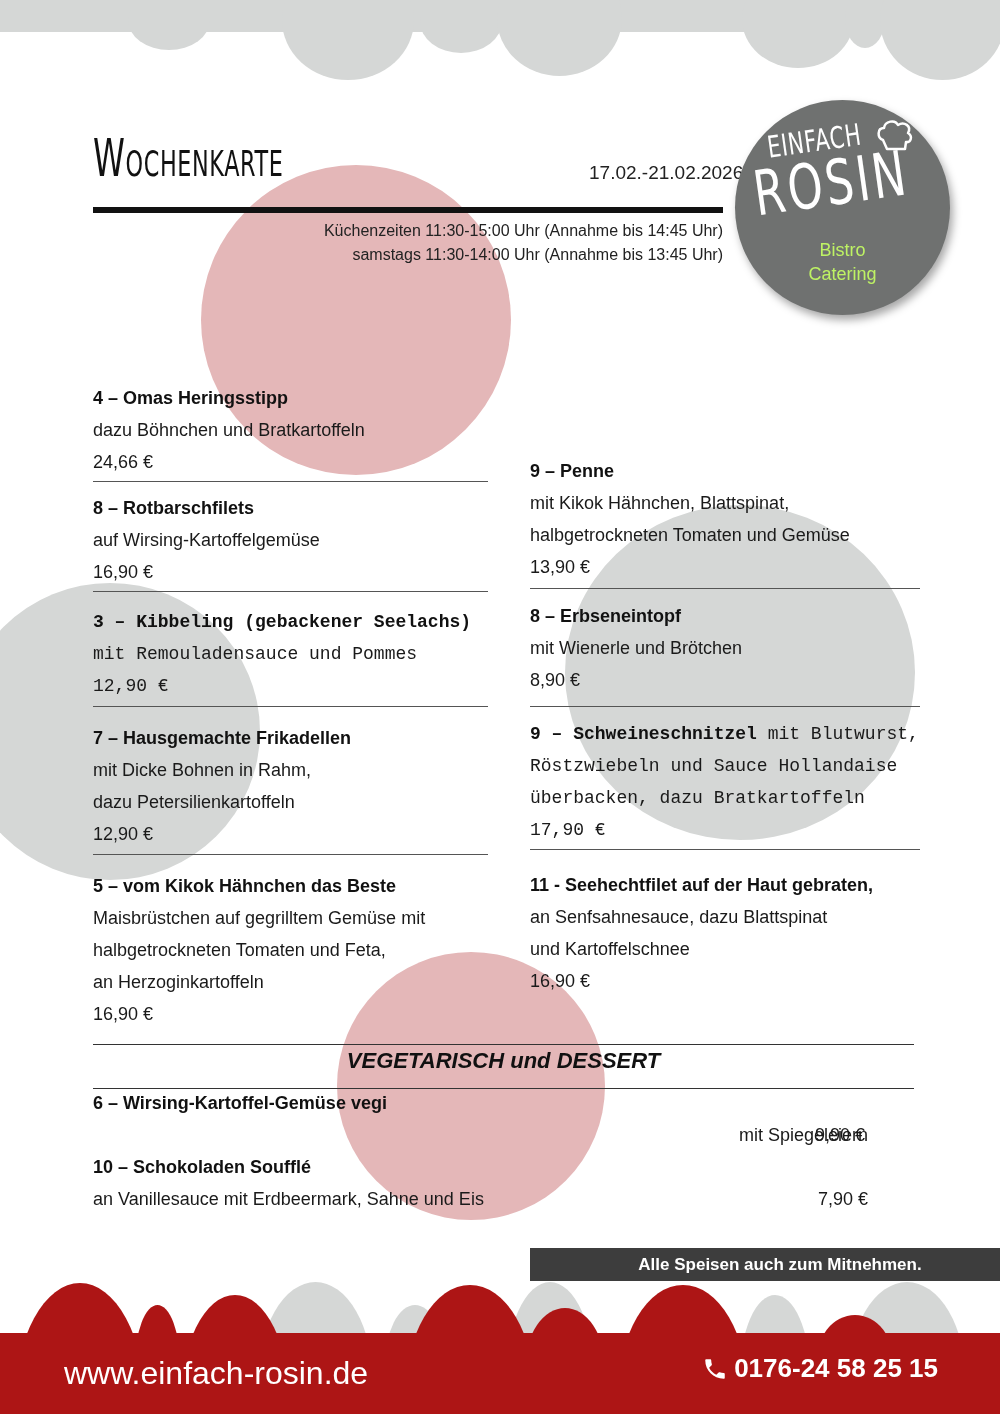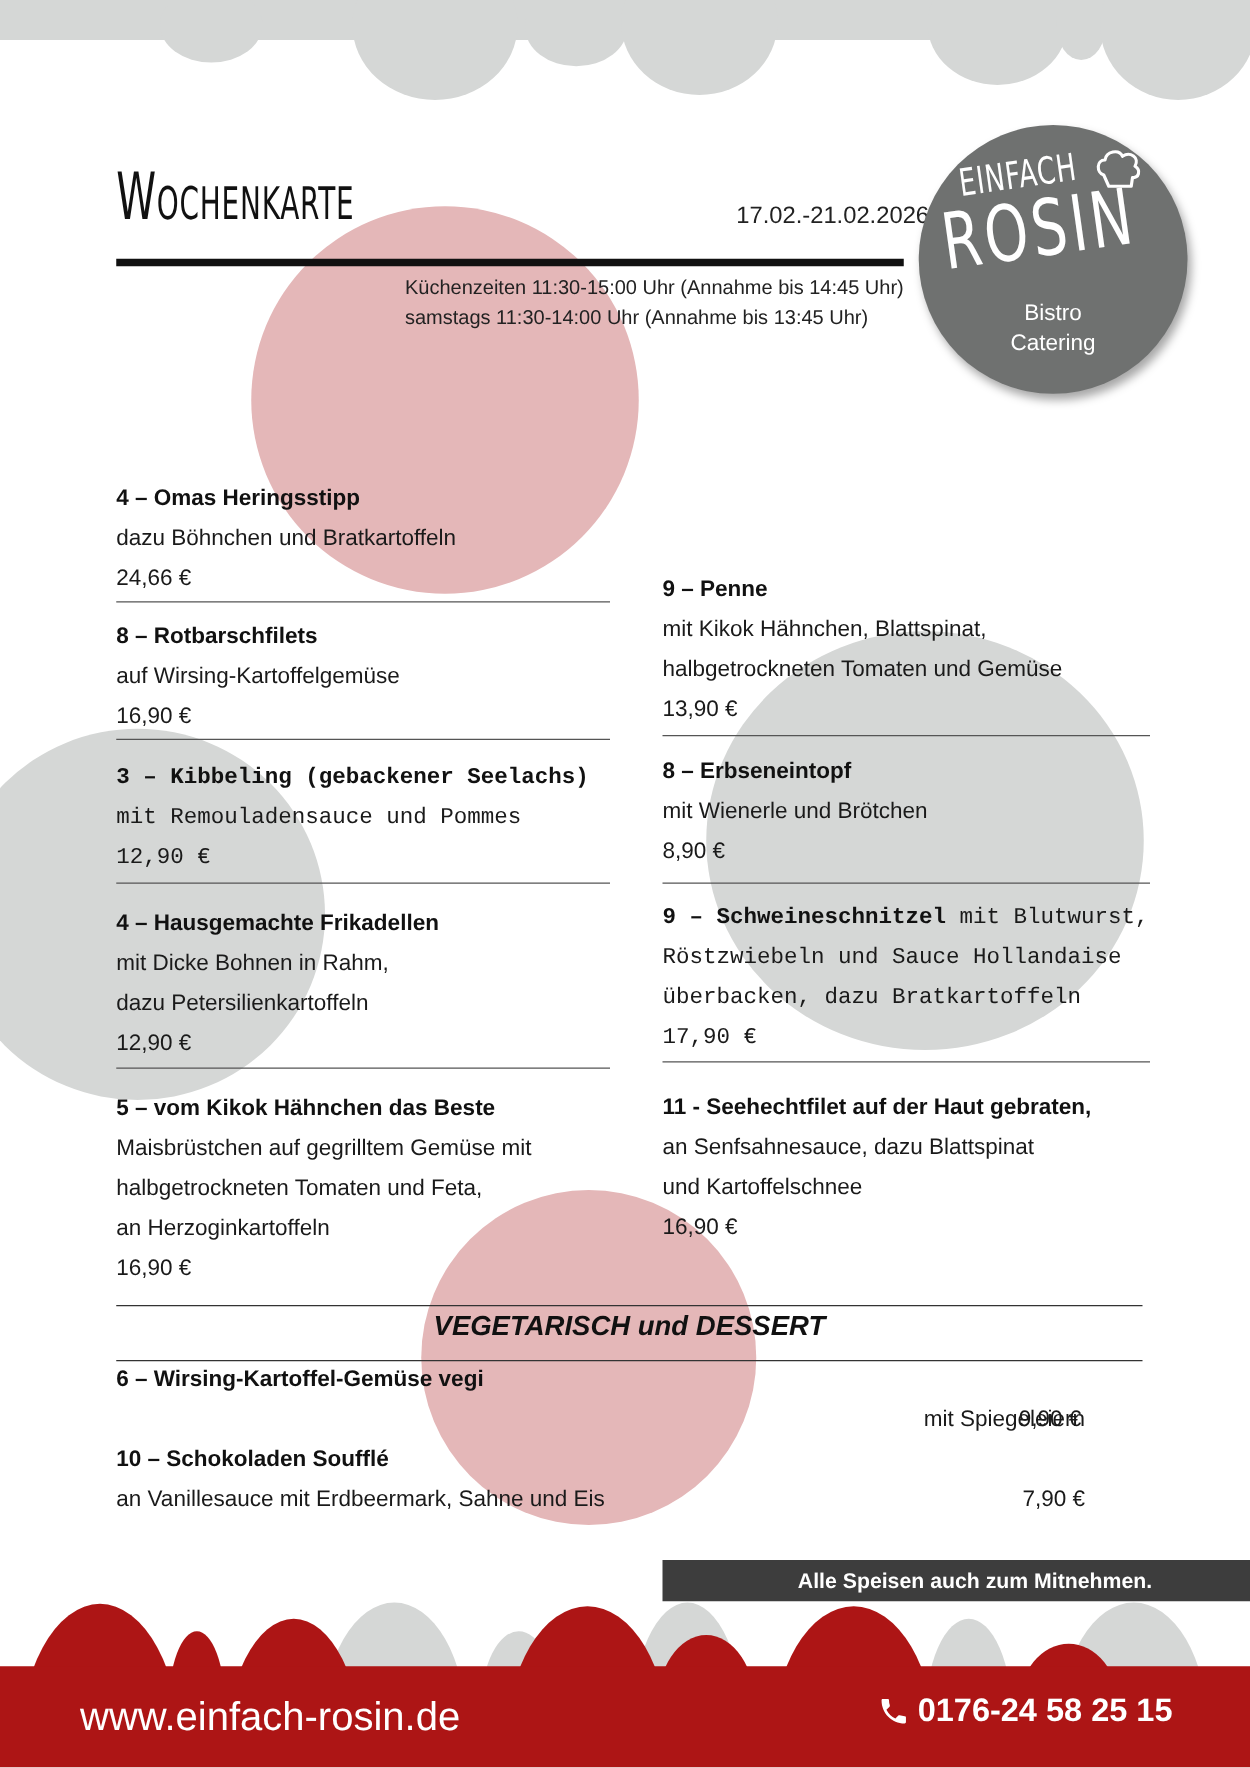--- a/index.html
+++ b/index.html
@@ -17,31 +17,31 @@
 
     .title {
       left: 93px; top: 128px;
       font-family: "DejaVu Sans", sans-serif;
       font-size: 52px; letter-spacing: 1px;
       transform: scaleX(0.62); transform-origin: left top;
       font-variant: small-caps; font-weight: normal; color: #111;
     }
     .date { left: 553px; top: 162px; font-size: 19px; color: #222; margin-left: 36px; }
     .rule-thick { position: absolute; left: 93px; top: 207px; width: 630px; height: 6px; background: #111; z-index: 2; }
-    .hours { right: 277px; top: 219px; font-size: 16px; line-height: 24px; color: #222; }
+    .hours { right: 277px; top: 219px; text-align: right; font-size: 16px; line-height: 24px; color: #222; }
 
     .logo {
       left: 735px; top: 100px; width: 215px; height: 215px; border-radius: 50%;
       background: #6f7170; box-shadow: 3px 5px 8px rgba(0,0,0,0.35);
       color: #fff; text-align: center;
     }
     .logo .l1 { position: absolute; left: 30px; top: 30px; font-size: 30px; letter-spacing: 1px; transform: rotate(-8deg) scaleX(0.7); transform-origin: left top; font-family: "DejaVu Sans", sans-serif; }
     .logo .hat { position: absolute; left: 140px; top: 18px; width: 40px; height: 34px; }
     .logo .l2 { position: absolute; left: 14px; top: 58px; font-size: 62px; letter-spacing: 4px; transform: rotate(-8deg) scaleX(0.72); transform-origin: left top; font-family: "DejaVu Sans", sans-serif; }
-    .logo .l3 { position: absolute; left: 0; width: 215px; top: 138px; font-size: 18px; line-height: 24px; color: #ffffff; }
+    .logo .l3 { position: absolute; left: 0; width: 215px; top: 138px; font-size: 18px; line-height: 24px; color: #bef264; }
 
     .col { position: absolute; z-index: 2; }
     .col-left { left: 93px; width: 395px; }
     .col-right { left: 530px; width: 390px; }
 
     .item { position: absolute; left: 0; width: 100%; font-size: 18px; line-height: 32px; color: #1a1a1a; }
     .item .name { font-weight: bold; color: #111; }
     .item .desc, .item .price { display: block; }
     .item.sep { border-bottom: 1px solid #555; }
 
@@ -108,21 +108,21 @@
     <span class="name">8 – Rotbarschfilets</span>
     <span class="desc">auf Wirsing-Kartoffelgemüse</span>
     <span class="price">16,90 €</span>
   </div>
   <div class="item sep" style="top:224px;height:101px;font-family:Liberation Mono, monospace;">
     <span class="name">3 – Kibbeling (gebackener Seelachs)</span>
     <span class="desc">mit Remouladensauce und Pommes</span>
     <span class="price">12,90 €</span>
   </div>
   <div class="item sep" style="top:340px;height:133px;">
-    <span class="name">4 – Hausgemachte Frikadellen</span>
+    <span class="name">7 – Hausgemachte Frikadellen</span>
     <span class="desc">mit Dicke Bohnen in Rahm,</span>
     <span class="desc">dazu Petersilienkartoffeln</span>
     <span class="price">12,90 €</span>
   </div>
   <div class="item" style="top:488px;">
     <span class="name">5 – vom Kikok Hähnchen das Beste</span>
     <span class="desc">Maisbrüstchen auf gegrilltem Gemüse mit</span>
     <span class="desc">halbgetrockneten Tomaten und Feta,</span>
     <span class="desc">an Herzoginkartoffeln</span>
     <span class="price">16,90 €</span>

